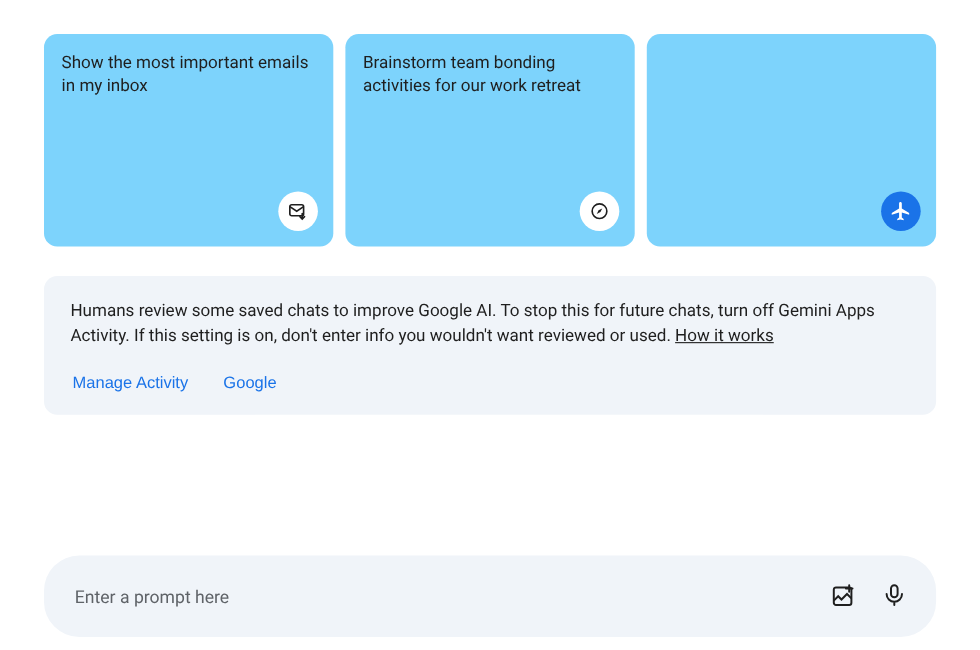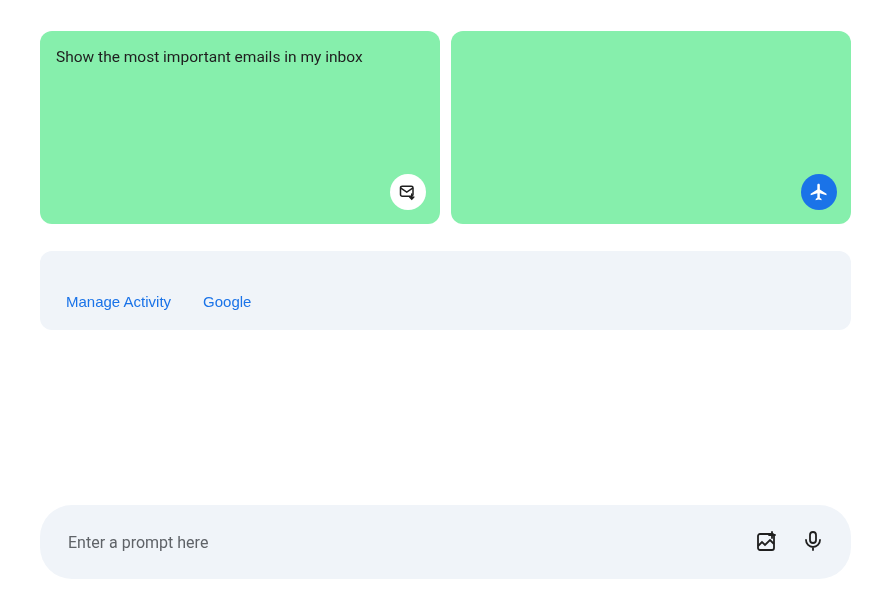--- a/index.html
+++ b/index.html
@@ -15,21 +15,21 @@
       overflow: hidden;
       position: relative;
     }
     .suggestion-grid {
       display: flex;
       gap: 11px;
       padding: 31px 40px 0 40px;
     }
     .suggestion-card {
       flex: 1;
-      background: #86efac;
+      background: #7dd3fc;
       border-radius: 12px;
       padding: 16px;
       height: 193px;
       position: relative;
       cursor: pointer;
       display: flex;
       flex-direction: column;
       justify-content: space-between;
     }
     .suggestion-text {
@@ -142,32 +142,44 @@
     <div class="suggestion-icon">
       <svg viewBox="0 0 24 24" fill="none" stroke="#1f1f1f" stroke-width="1.8">
         <rect x="3" y="5" width="15" height="12" rx="2"></rect>
         <path d="M3 7l7.5 5L18 7"></path>
         <path d="M16.5 14.5v6M14 18l2.5 2.5L19 18" stroke-linecap="round"></path>
       </svg>
     </div>
   </div>
 
 
+  <div class="suggestion-card">
+    <div class="suggestion-text">Brainstorm team bonding activities for our work retreat</div>
+    <div class="suggestion-icon">
+      <svg viewBox="0 0 24 24" fill="none" stroke="#1f1f1f" stroke-width="1.8">
+        <circle cx="12" cy="12" r="8"></circle>
+        <path d="M15 9l-2 4-4 2 2-4 4-2z" fill="#1f1f1f" stroke="none"></path>
+      </svg>
+    </div>
+  </div>
 
   <div class="suggestion-card">
     <div class="suggestion-icon blue-bg">
       <svg viewBox="0 0 24 24" fill="#ffffff">
         <path d="M21 16v-2l-8-5V3.5c0-.83-.67-1.5-1.5-1.5S10 2.67 10 3.5V9l-8 5v2l8-2.5V19l-2 1.5V22l3.5-1 3.5 1v-1.5L13 19v-5.5l8 2.5z"></path>
       </svg>
     </div>
   </div>
 
 </div>
 
 <div class="notice-box">
+  <div class="notice-text">
+    <span>Humans review some saved chats to improve Google AI. To stop this for future chats, turn off Gemini Apps Activity. If this setting is on, don't enter info you wouldn't want reviewed or used. </span><span class="notice-link">How it works</span>
+  </div>
   <div class="notice-actions">
     <button class="notice-action">Manage Activity</button>
     <button class="notice-action">Google</button>
   </div>
 </div>
 
 <div class="prompt-bar">
   <input class="prompt-input" type="text" placeholder="Enter a prompt here" style="">
   <div class="prompt-actions">
     <button class="prompt-icon-btn">

